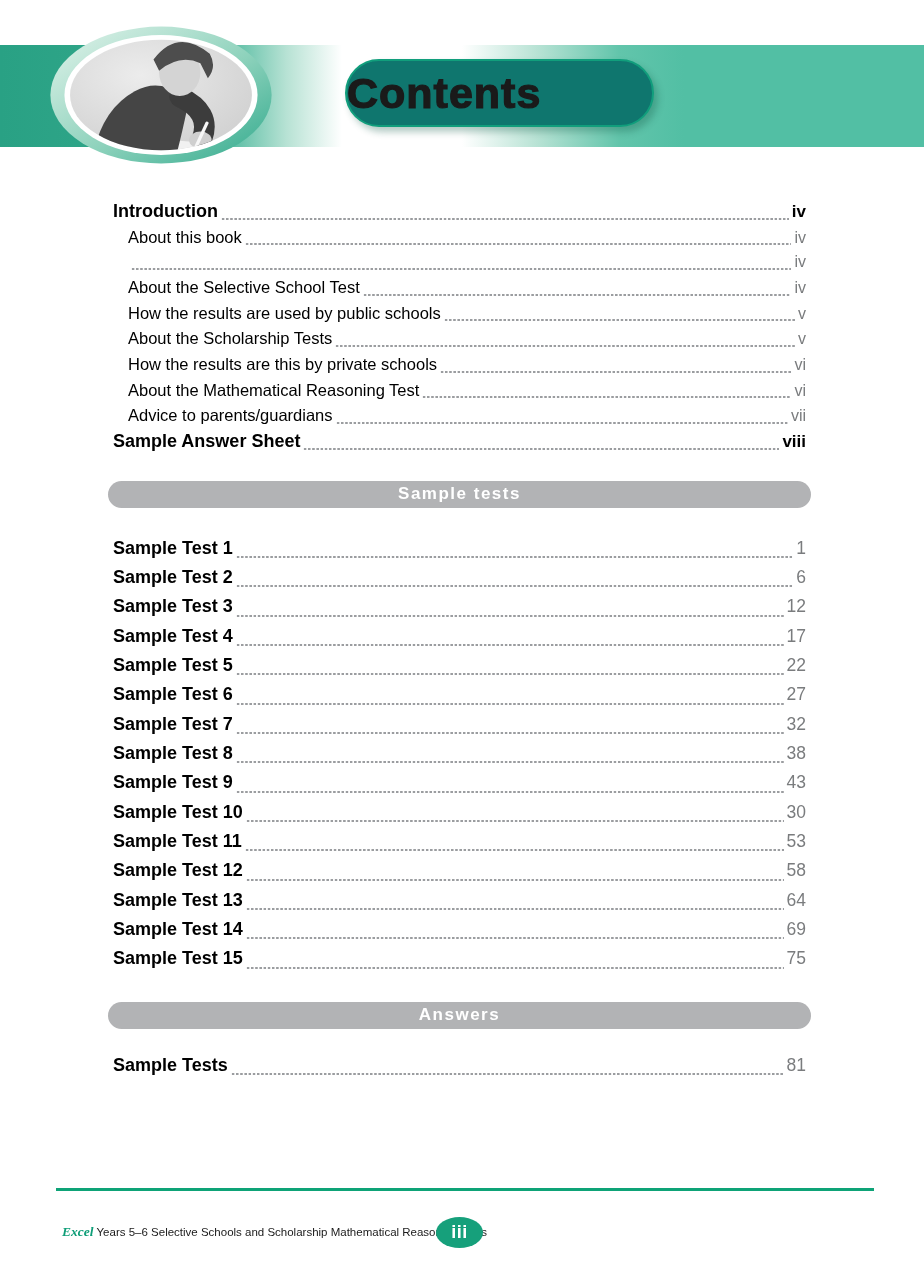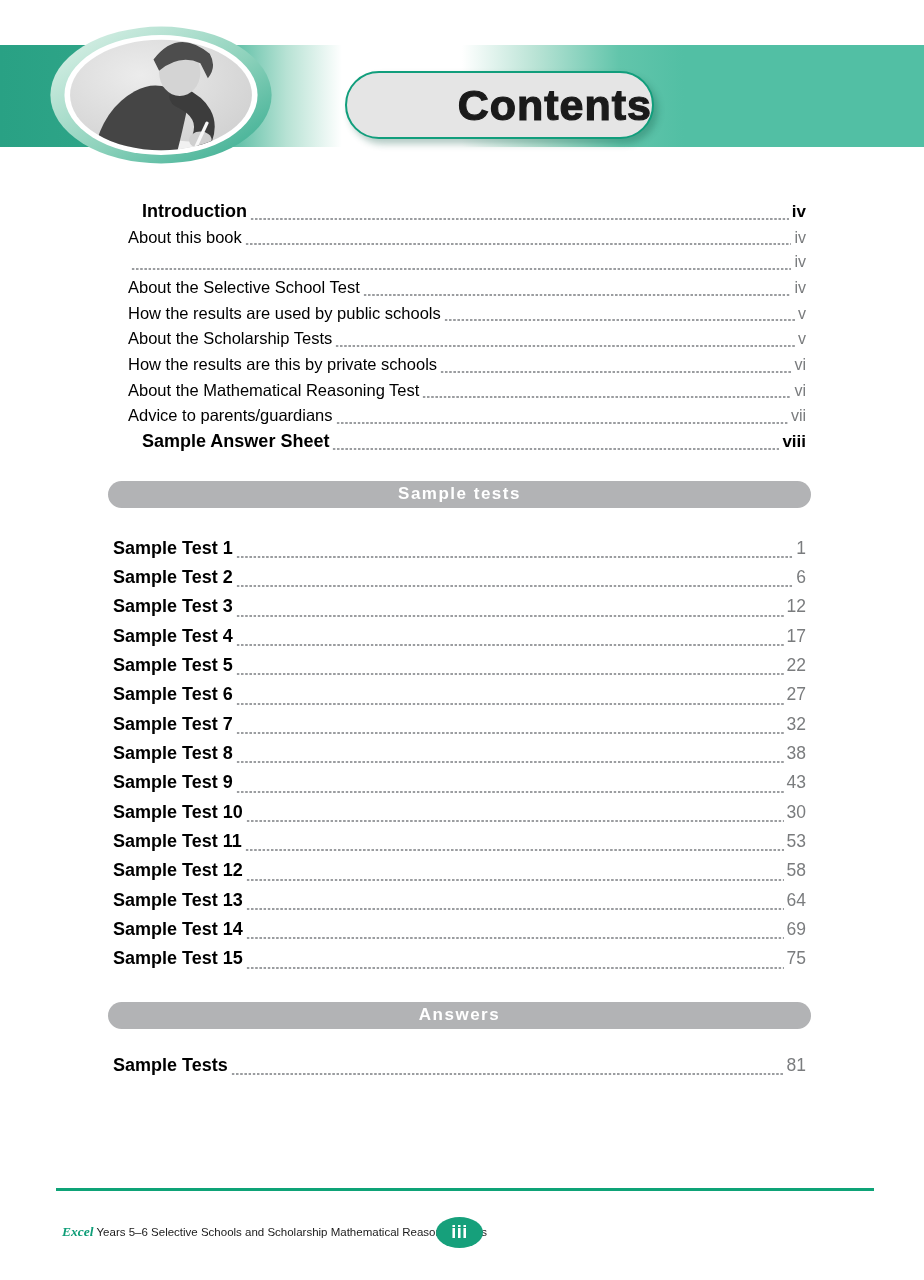--- a/index.html
+++ b/index.html
@@ -12,45 +12,45 @@
   .band {
     position:absolute; top:45px; left:0; width:924px; height:102px;
     background:linear-gradient(90deg,
       #29a184 0%, #30a689 14%, #49b79b 24%, #b7e2d4 31%,
       #ffffff 37%, #ffffff 50%, #b9e3d5 58%, #62c5ab 67%,
       #52bfa4 74%, #52bfa4 100%);
   }
   .photo-wrap { position:absolute; top:20px; left:36px; width:250px; height:150px; }
 
   .title-pill {
-    position:absolute; top:71px; left:345px; width:305px; height:64px;
-    background:#e5e5e5; border:2.5px solid #119e7c; border-radius:34px;
+    position:absolute; top:59px; left:345px; width:305px; height:64px;
+    background:#0f766e; border:2.5px solid #119e7c; border-radius:34px;
     box-shadow:4px 5px 7px rgba(20,90,70,.32);
-    display:flex; align-items:center; justify-content:flex-end;
+    display:flex; align-items:center; justify-content:flex-start;
   }
   .title-pill span {
     font-size:43px; font-weight:900; letter-spacing:1px; color:#1a1a1a;
     -webkit-text-stroke:1.2px #1a1a1a;
   }
 
   
   .toc { position:absolute; top:199px; left:113px; width:693px; }
 
   .toc-row { display:flex; align-items:baseline; color:#000; }
   .leader {
     flex:1; height:4px; align-self:flex-end; margin:0 3px 4px 3px;
     background-image:radial-gradient(circle, #9b9da0 1.05px, transparent 1.25px);
     background-size:4.2px 4px; background-repeat:repeat-x; background-position:left bottom;
   }
   .toc-page { white-space:nowrap; }
 
   .intro .toc-row { line-height:24.65px; font-size:16.5px; }
   .intro .toc-row .toc-page { color:#7a7c7e; font-size:16px; }
   .intro .toc-row.indent { padding-left:15px; }
-  .intro .toc-row.bold { font-weight:bold; font-size:18px;margin-left:29px; }
+  .intro .toc-row.bold { font-weight:bold; font-size:18px; }
   .intro .toc-row.bold .toc-page { color:#000; font-weight:bold; font-size:17px; }
 
   .banner {
     height:27px; margin:26px -5px 26px -5px; border-radius:14px; background:#b2b3b5;
     display:flex; align-items:center; justify-content:center;
   }
   .banner span { color:#ffffff; font-weight:bold; font-size:17px; letter-spacing:1.5px; }
   .banner.answers { margin-top:28px; margin-bottom:22px; }
 
   .tests .toc-row { line-height:29.35px; font-size:18px; font-weight:bold; }

